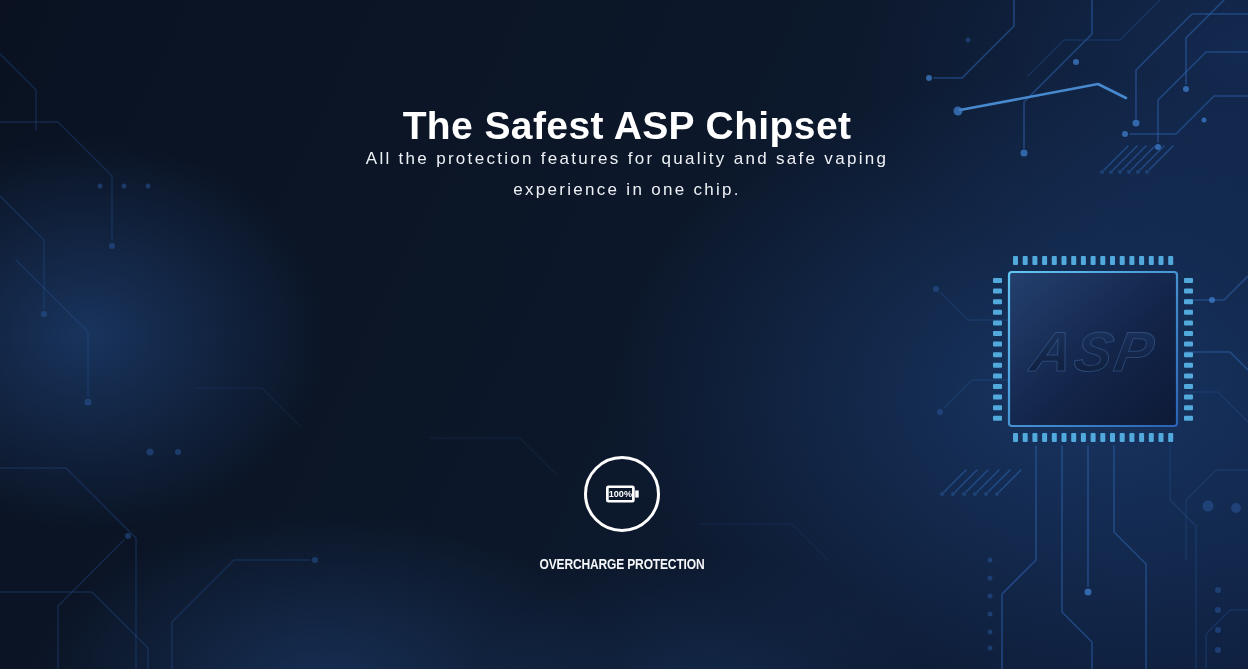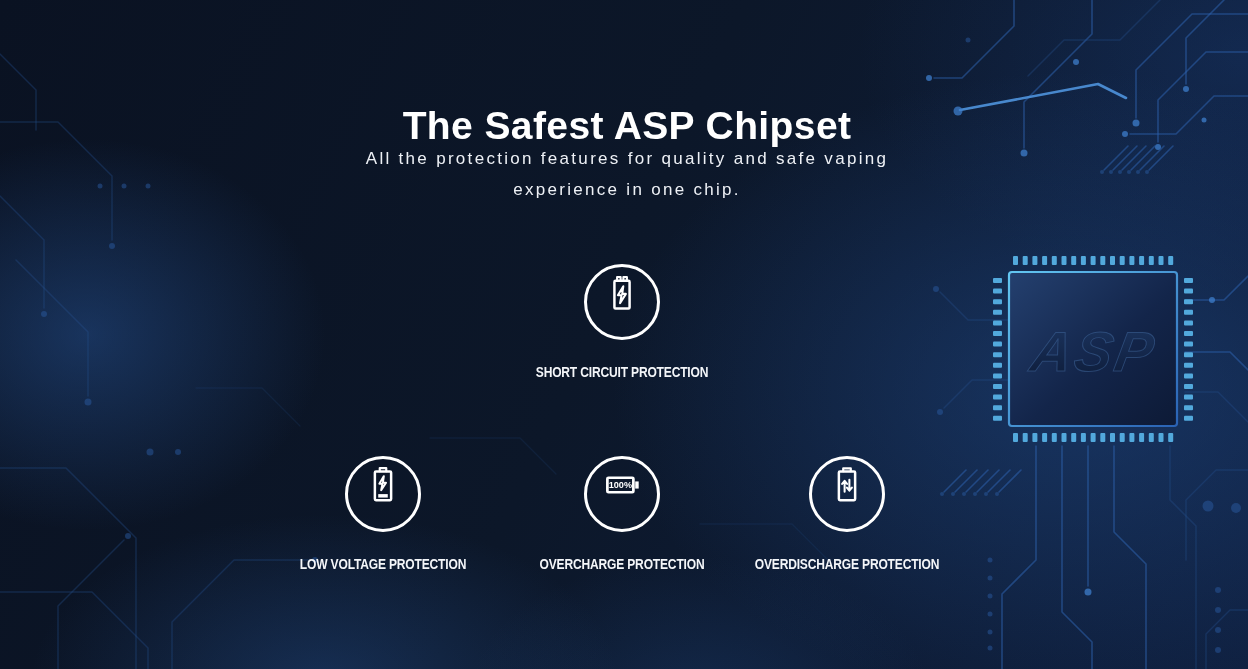--- a/index.html
+++ b/index.html
@@ -30,21 +30,21 @@
     font-size:39px;font-weight:700;letter-spacing:.4px;
   }
   .page-subtitle{
     position:absolute;top:143px;left:0;width:1254px;
     text-align:center;color:#eef1f6;
     font-size:17px;font-weight:400;letter-spacing:2.3px;line-height:31px;
   }
 
   .feature{position:absolute;width:240px;text-align:center;}
   .icon-circle{
-    display:flex;align-items:flex-start;justify-content:center;
+    display:flex;align-items:center;justify-content:center;
     width:76px;height:76px;margin:0 auto;
     border:3px solid #ffffff;border-radius:50%;
     box-sizing:border-box;
   }
   .feature-label{
     display:block;margin-top:24px;white-space:nowrap;
     color:#f4f6f9;font-size:14px;font-weight:600;letter-spacing:-.2px;
     transform:scaleX(.86);transform-origin:center;
   }
   .ic{stroke:#ffffff;stroke-width:2.3;fill:none;stroke-linecap:round;stroke-linejoin:round;}
@@ -246,60 +246,28 @@
     </g>
   </svg>
 
   <h1 class="page-title">The Safest ASP Chipset</h1>
   <div class="page-subtitle">
     <div>All the protection features for quality and safe vaping</div>
     <div>experience in one chip.</div>
   </div>
 
 
-  <div class="feature" style="left:502px;top:264px">
-    <span class="icon-circle">
-      <svg width="52" height="52" viewBox="0 0 48 48">
-        <path class="ic" style="stroke-width:2" d="M19.5,12.5 v-3.3 h3.2 v3.3 M25.3,12.5 v-3.3 h3.2 v3.3"></path>
-        <rect class="ic" x="17" y="12.8" width="14" height="25.5" rx="1"></rect>
-        <path class="ic" style="stroke-width:1.9" d="M25.2,17.8 L20.2,26 L23.6,26 L22.2,33.4 L27.6,24.8 L24.2,24.8 Z"></path>
-      </svg>
-    </span>
-    <span class="feature-label">SHORT CIRCUIT PROTECTION</span>
-  </div>
-
-
-  <div class="feature" style="left:263px;top:456px">
-    <span class="icon-circle">
-      <svg width="52" height="52" viewBox="0 0 48 48">
-        <path class="ic" style="stroke-width:2" d="M21,11.2 v-2.8 h6 v2.8"></path>
-        <rect class="ic" x="16.5" y="11.5" width="15" height="26.5" rx="1"></rect>
-        <path class="ic" style="stroke-width:1.8" d="M24.8,15.8 L20.6,22.8 L23.5,22.8 L22.3,28.9 L26.8,22 L23.9,22 Z"></path>
-        <rect x="19.6" y="32.4" width="8.8" height="3.2" fill="#ffffff" stroke="none"></rect>
-      </svg>
-    </span>
-    <span class="feature-label">LOW VOLTAGE PROTECTION</span>
-  </div>
+
+
 
   <div class="feature" style="left:502px;top:456px">
     <span class="icon-circle">
       <svg width="52" height="52" viewBox="0 0 48 48">
         <rect class="ic" style="stroke-width:2.5" x="10.5" y="17.3" width="24" height="13.4" rx="1"></rect>
         <rect x="36.2" y="20.7" width="3.2" height="6.6" fill="#ffffff" stroke="none"></rect>
         <text x="22.5" y="24.4" text-anchor="middle" dominant-baseline="central" font-family="Liberation Sans, sans-serif" font-size="8.4" font-weight="bold" fill="#ffffff">100%</text>
       </svg>
     </span>
     <span class="feature-label">OVERCHARGE PROTECTION</span>
   </div>
 
-  <div class="feature" style="left:727px;top:456px">
-    <span class="icon-circle">
-      <svg width="52" height="52" viewBox="0 0 48 48">
-        <path class="ic" style="stroke-width:2" d="M20.5,11.2 v-2.6 h7 v2.6"></path>
-        <rect class="ic" x="16.5" y="11.5" width="15" height="26.5" rx="1"></rect>
-        <path class="ic" style="stroke-width:1.9" d="M21.8,30.2 V20.4 M19.5,23 L21.8,20.2 L24.1,23"></path>
-        <path class="ic" style="stroke-width:1.9" d="M26.2,19.2 V29 M23.9,26.4 L26.2,29.2 L28.5,26.4"></path>
-      </svg>
-    </span>
-    <span class="feature-label">OVERDISCHARGE PROTECTION</span>
-  </div>
 
 </div>
 
 </body></html>

